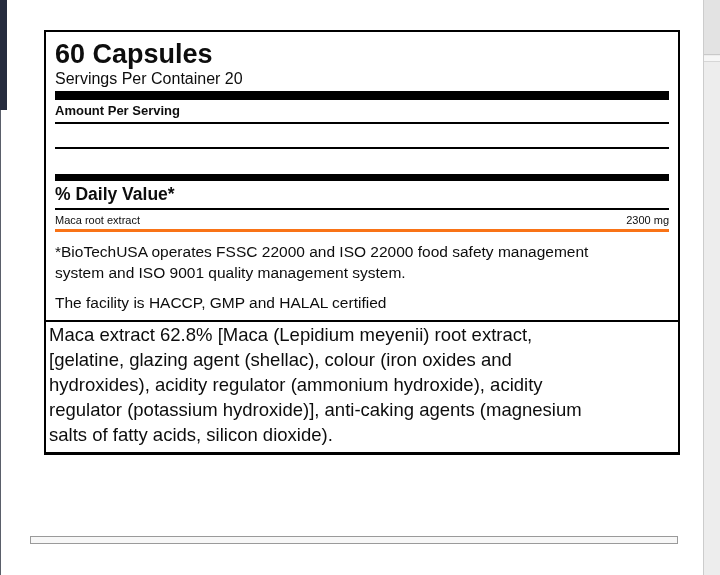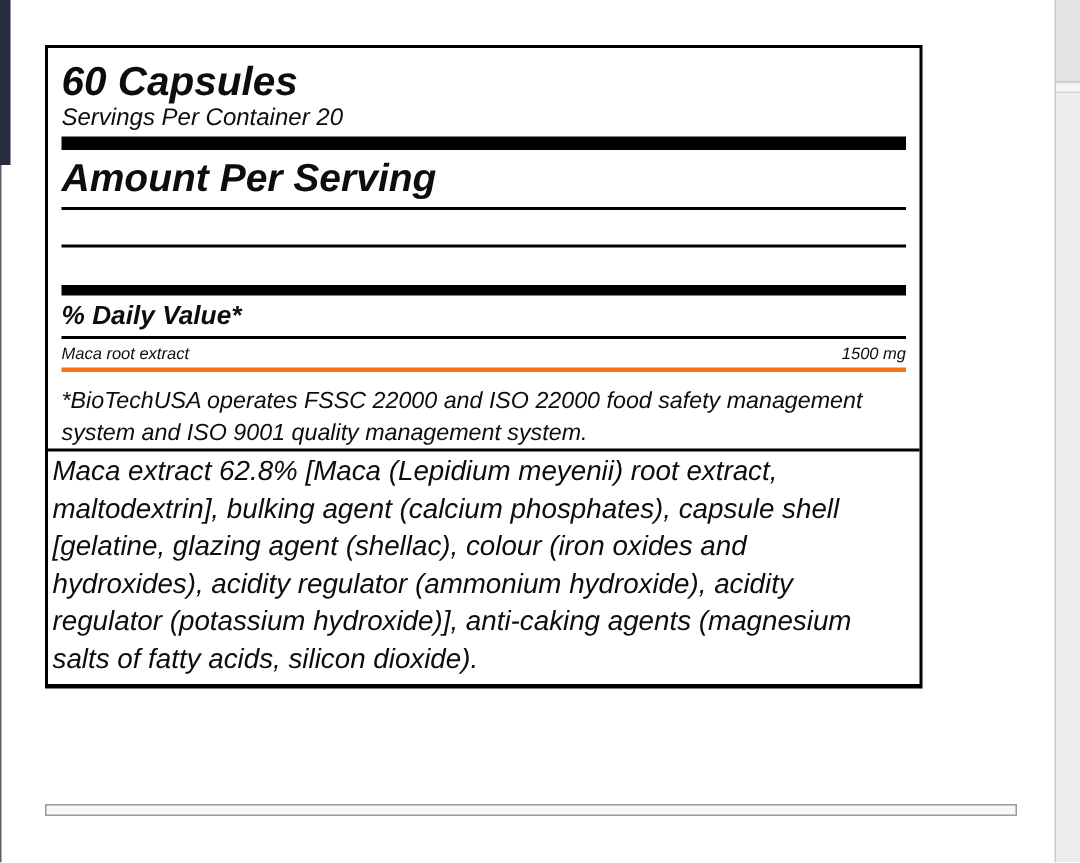--- a/index.html
+++ b/index.html
@@ -42,27 +42,26 @@
   .scrollbar .divider-band {
     position: absolute; left: 0; top: 56px;
     width: 100%; height: 6px;
     background: #f6f6f6;
     border-bottom: 1px solid #d6d6d6;
     box-sizing: border-box;
   }
   
   .label-wrap {
     position: absolute;
-    left: 30px; top: 30px;
-    width: 585px;
+    left: 44px; top: 30px;
+    width: 636px;
     box-sizing: border-box;
     border: 2px solid #000;
     border-bottom-width: 3px;
     background: #fff;
-    font-style: italic;
   }
   .facts-top {
     padding: 0 9px;
   }
   .label-title {
     font-size: 27px;
     font-weight: bold;
     line-height: 30px;
     margin-top: 7px;
     letter-spacing: 0px;
@@ -71,21 +70,21 @@
     font-size: 16px;
     line-height: 19px;
     white-space: pre;
   }
   .thick-bar {
     height: 9px;
     background: #000;
     margin-top: 3px;
   }
   .aps-heading {
-    font-size: 26px;
+    font-size: 13px;
     font-weight: bold;
     padding: 3px 0 4px 0;
     border-bottom: 2px solid #000;
   }
   .spacer-row-1 {
     height: 23px;
     border-bottom: 2px solid #000;
   }
   .spacer-row-2 {
     height: 25px;
@@ -169,35 +168,35 @@
 
     <div class="spacer-row-1"></div>
     <div class="spacer-row-2"></div>
 
     <div class="thick-bar-2"></div>
 
     <div class="dv-header">% Daily Value*</div>
 
     <div class="nutrient-row">
       <span>Maca root extract</span>
-      <span>1500 mg</span>
+      <span>2300 mg</span>
     </div>
 
     <div class="footnote">
       <div>*BioTechUSA operates FSSC 22000 and ISO 22000 food safety management</div>
       <div>system and ISO 9001 quality management system.</div>
     </div>
 
+    <div class="facility-note">The facility is HACCP, GMP and HALAL certified</div>
   </div>
 
   <div class="section-divider"></div>
 
   <div class="ingredients-box">
     <div class="ingredients-line">Maca extract 62.8% [Maca (Lepidium meyenii) root extract,</div>
-    <div class="ingredients-line">maltodextrin], bulking agent (calcium phosphates), capsule shell</div>
     <div class="ingredients-line">[gelatine, glazing agent (shellac), colour (iron oxides and</div>
     <div class="ingredients-line">hydroxides), acidity regulator (ammonium hydroxide), acidity</div>
     <div class="ingredients-line">regulator (potassium hydroxide)], anti-caking agents (magnesium</div>
     <div class="ingredients-line">salts of fatty acids, silicon dioxide).</div>
   </div>
 
 </div>
 
 <div class="bottom-strip"></div>
 

